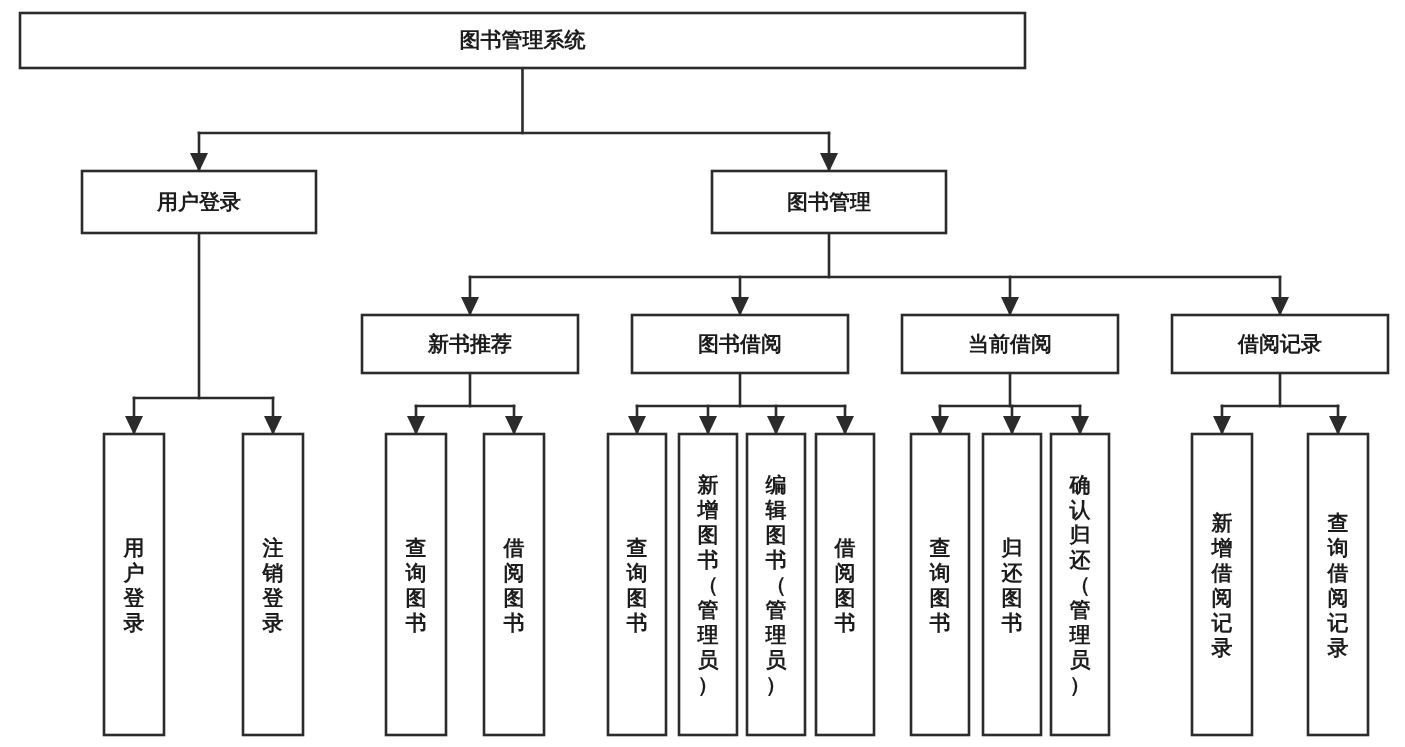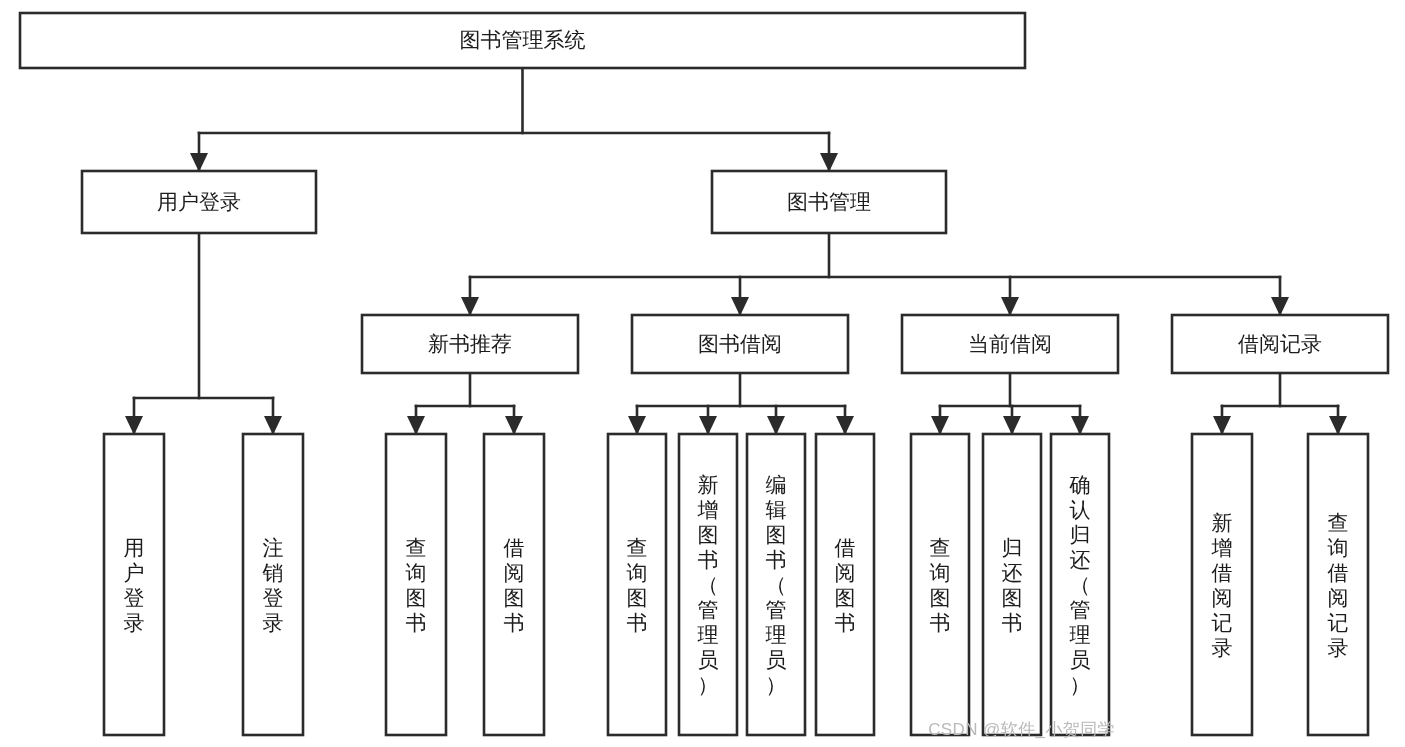--- a/index.html
+++ b/index.html
@@ -13,20 +13,21 @@
     font-family: "Liberation Sans", "DejaVu Sans", sans-serif;
     overflow: hidden;
     position: relative;
   }
   #diagram-root {
     position: absolute;
     left: 0;
     top: 0;
     width: 1125px;
     height: 747px;
+    font-weight: bold;
   }
   svg.flow {
     display: block;
     width: 1405px;
     height: 747px;
   }
   .node-box {
     fill: #ffffff;
     stroke: #2b2b2b;
     stroke-width: 2.6;
@@ -200,14 +201,13 @@
         <g>
           <rect x="1192" y="434" width="60" height="301" class="node-box"></rect>
           <text x="1222" y="529.5" class="node-label-v"><tspan x="1222" dy="0">新</tspan><tspan x="1222" dy="25">增</tspan><tspan x="1222" dy="25">借</tspan><tspan x="1222" dy="25">阅</tspan><tspan x="1222" dy="25">记</tspan><tspan x="1222" dy="25">录</tspan></text>
         </g>
         <g>
           <rect x="1308" y="434" width="60" height="301" class="node-box"></rect>
           <text x="1338" y="529.5" class="node-label-v"><tspan x="1338" dy="0">查</tspan><tspan x="1338" dy="25">询</tspan><tspan x="1338" dy="25">借</tspan><tspan x="1338" dy="25">阅</tspan><tspan x="1338" dy="25">记</tspan><tspan x="1338" dy="25">录</tspan></text>
         </g>
       </g>
   </svg>
-  <div class="watermark">CSDN @软件_小贺同学</div>
 </div>
 
 </body></html>

